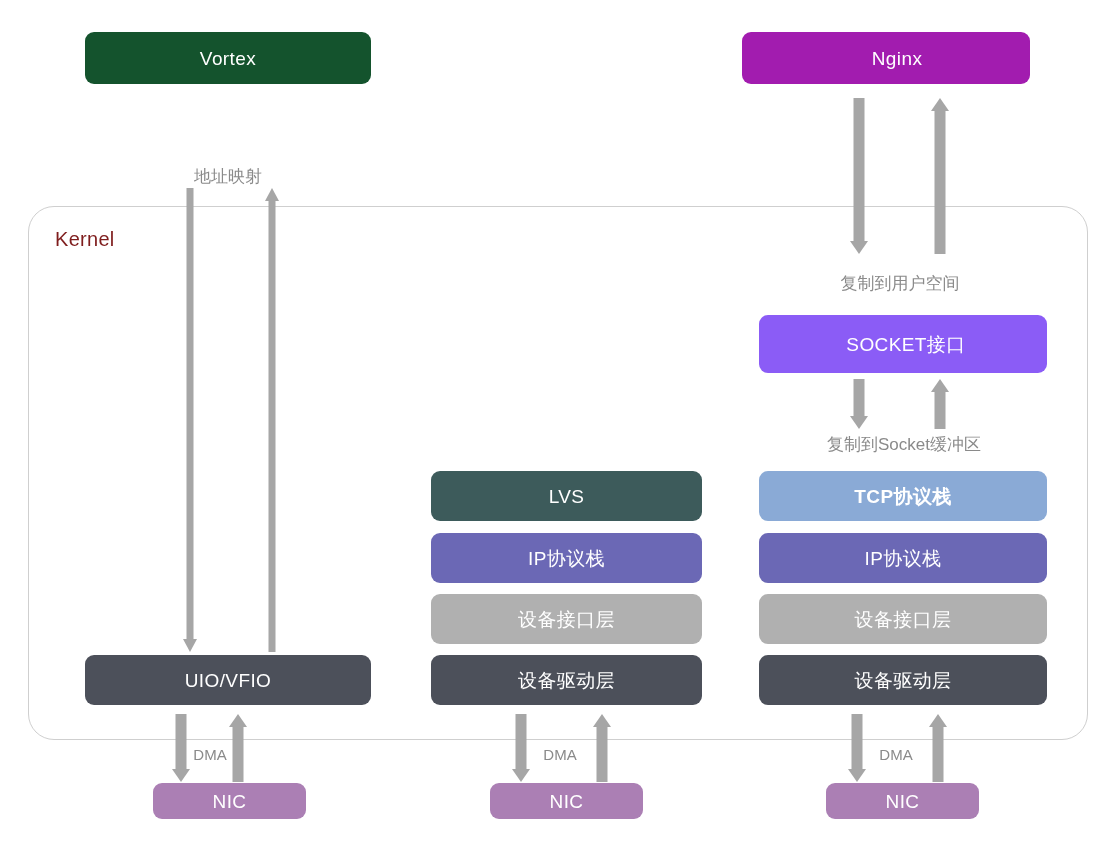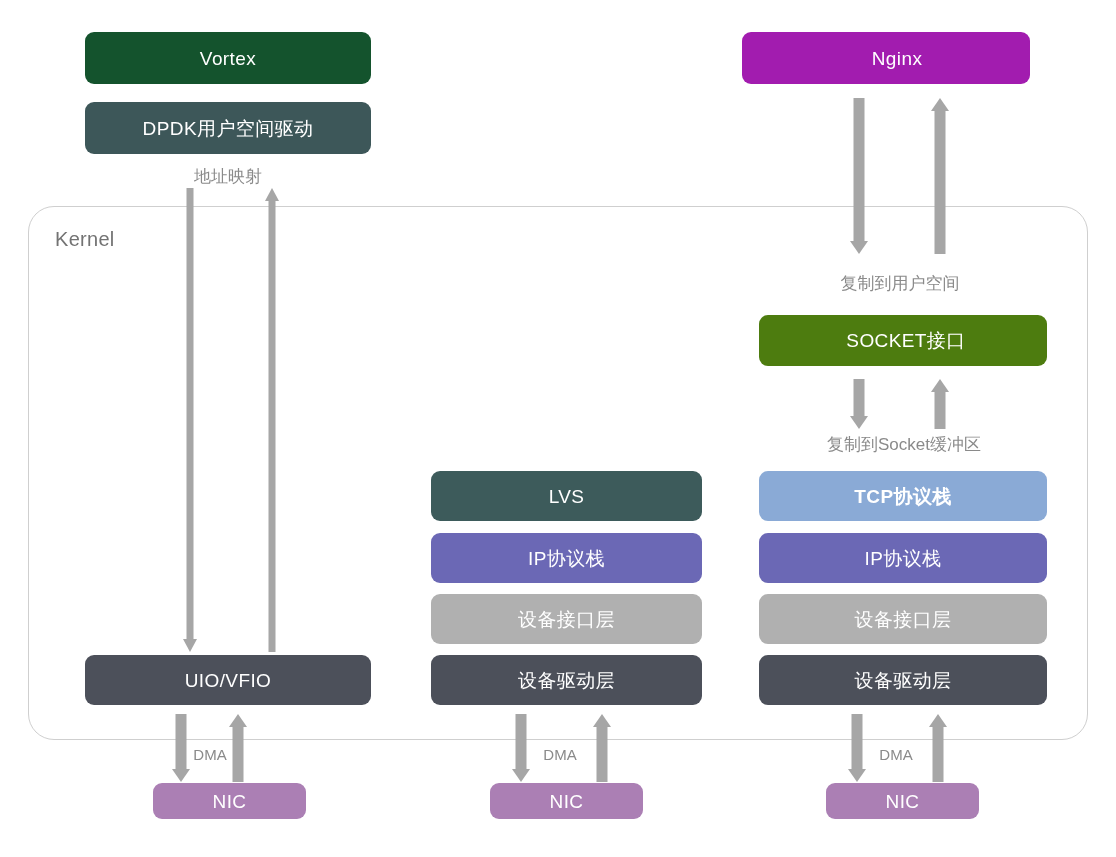--- a/index.html
+++ b/index.html
@@ -18,21 +18,21 @@
     width:1060px; height:534px;
     border:1.4px solid #cfcfcf;
     border-radius:26px;
     box-sizing:border-box;
     background:transparent;
   }
   .kernel-label{
     position:absolute;
     left:55px; top:228px;
     font-size:20px;
-    color:#737373;
+    color:#7f1d1d;
     letter-spacing:.3px;
     white-space:nowrap;
   }
 
   
   .node{
     position:absolute;
     border-radius:9px;
     display:flex;
     align-items:center;
@@ -90,21 +90,20 @@
 </head>
 <body>
 
 <div id="stage">
 
   <div class="kernel-box"></div>
   <div class="kernel-label">Kernel</div>
 
   <div class="node" style="left:85px;top:32px;width:286px;height:52px;background:#14532d;">Vortex</div>
 
-  <div class="node" style="left:85px;top:102px;width:286px;height:52px;background:#3d5759;">DPDK用户空间驱动</div>
 
   <div class="caption" style="left:141px;top:162px;width:174px;margin-top:6px;">地址映射</div>
 
   <div class="arrow thin down" style="left:182px;top:188px;width:16px;height:464px;">
     <div class="shaft" style="top:0;height:451px;"></div>
     <div class="head"></div>
   </div>
 
   <div class="arrow thin up" style="left:264px;top:188px;width:16px;height:464px;">
     <div class="head"></div>
@@ -151,21 +150,21 @@
     <div class="shaft" style="top:0;height:143px;"></div>
     <div class="head"></div>
   </div>
   <div class="arrow thick up" style="left:930px;top:98px;width:20px;height:156px;">
     <div class="head"></div>
     <div class="shaft" style="top:13px;height:143px;"></div>
   </div>
 
   <div class="caption" style="left:814px;top:275px;width:172px;">复制到用户空间</div>
 
-  <div class="node" style="left:759px;top:315px;width:288px;height:51px;background:#4d7c0f;padding-left:6px;">SOCKET接口</div>
+  <div class="node" style="left:759px;top:315px;width:288px;height:58px;background:#8b5cf6;padding-left:6px;">SOCKET接口</div>
 
   <div class="arrow thick down" style="left:849px;top:379px;width:20px;height:50px;">
     <div class="shaft" style="top:0;height:37px;"></div>
     <div class="head"></div>
   </div>
   <div class="arrow thick up" style="left:930px;top:379px;width:20px;height:50px;">
     <div class="head"></div>
     <div class="shaft" style="top:13px;height:37px;"></div>
   </div>
 

